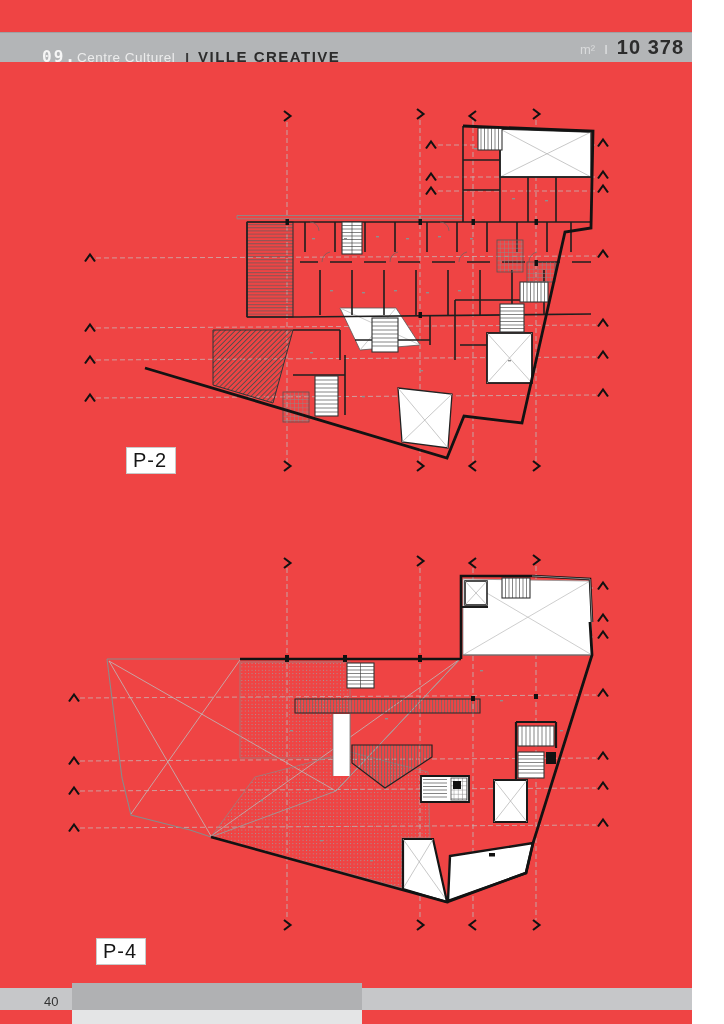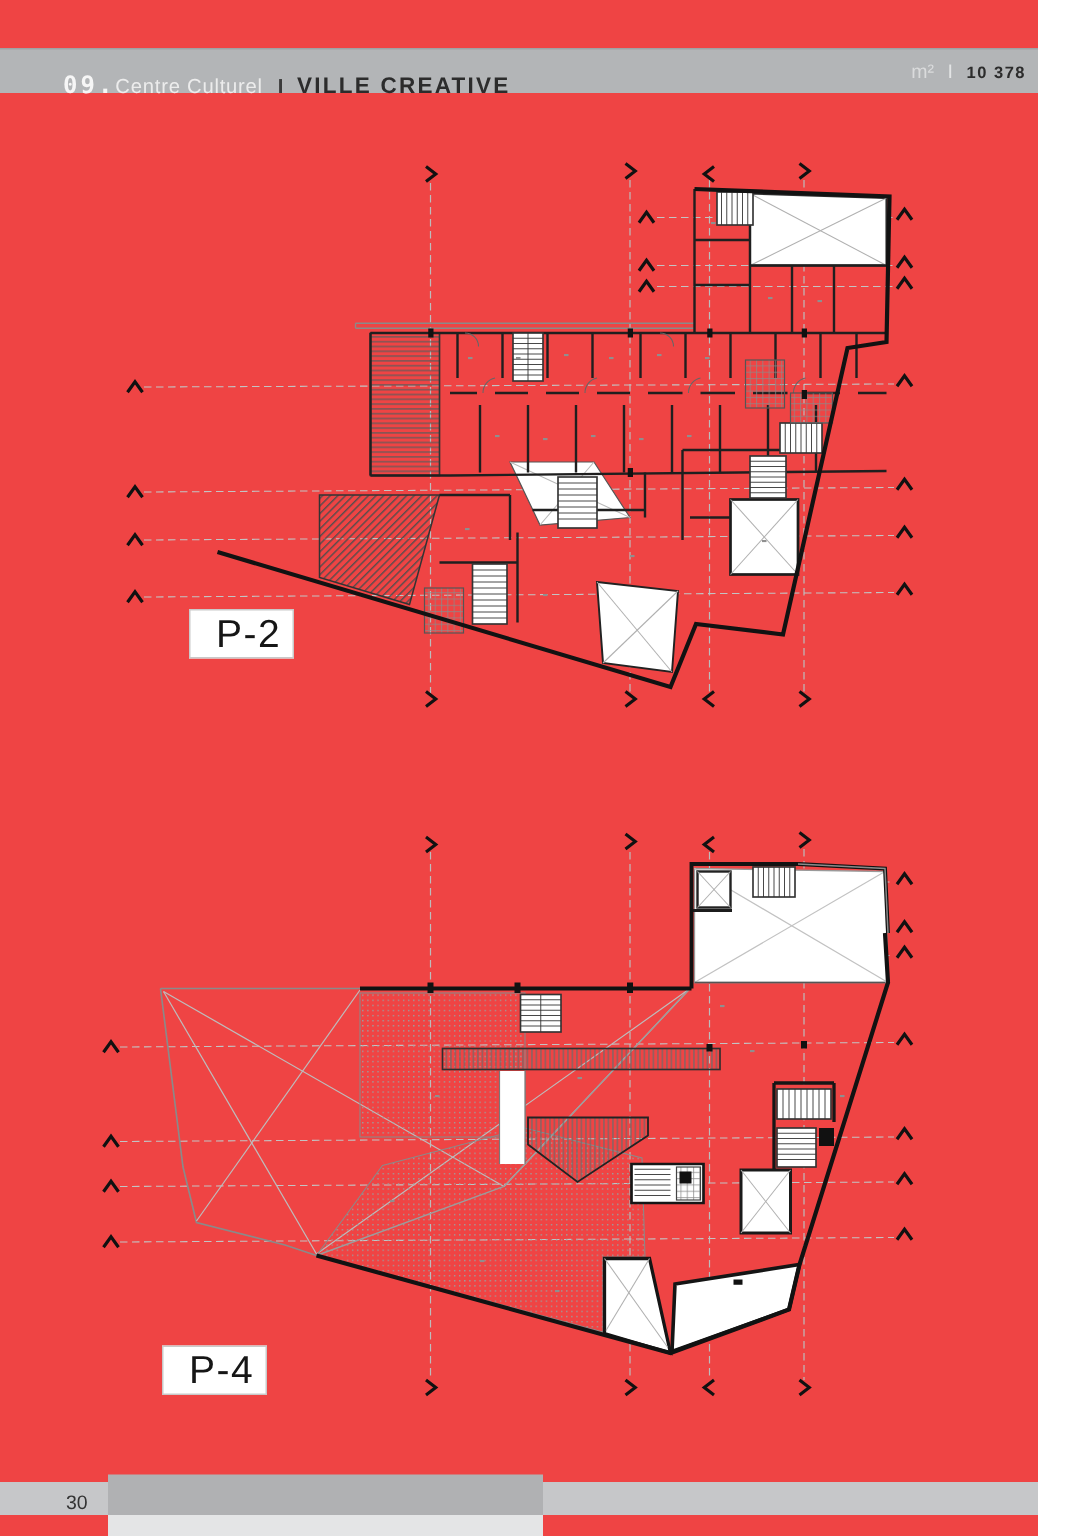--- a/index.html
+++ b/index.html
@@ -11,26 +11,26 @@
               justify-content:space-between;box-sizing:border-box;padding:0 40px 0 42px;}
   .hdr-left{display:flex;align-items:baseline;white-space:nowrap;}
   .hdr-index{color:#f6f6f6;font-size:16px;font-weight:bold;letter-spacing:2px;
              font-family:"DejaVu Sans Mono", monospace;}
   .hdr-title{color:#ececec;font-size:13.5px;letter-spacing:.5px;margin-top:20px;}
   .hdr-sep{color:#3a3a3a;font-size:13.5px;margin:0 9px 0 10px;font-weight:bold;}
   .hdr-subtitle{color:#2c2c2c;font-size:15px;font-weight:bold;letter-spacing:1.5px;}
   .hdr-right{display:flex;align-items:baseline;white-space:nowrap;margin-left:32px;}
   .hdr-unit{color:#dadbdc;font-size:13px;}
   .hdr-sep2{color:#e3e4e5;font-size:13px;margin:0 9px;}
-  .hdr-area{color:#2c2c2c;font-size:11px;font-weight:bold;letter-spacing:1px;}
+  .hdr-area{color:#2c2c2c;font-size:20px;font-weight:bold;letter-spacing:1px;}
   
   .plan-label{position:absolute;border:1px solid #c9c9c9;background:#fff;
-              color:#161616;font-size:26px;letter-spacing:1px;padding:2px 8px 3px 17px;line-height:1;}
+              color:#161616;font-size:20px;letter-spacing:1px;padding:2px 8px 3px 6px;line-height:1;margin-top:41px;}
   #label-p2{left:126px;top:406px;}
-  #label-p4{left:108px;top:897px;}
+  #label-p4{left:96px;top:897px;}
   
   .footer-band{position:absolute;left:0;top:988px;width:724px;height:22px;background:#c6c7c9;}
   .footer-dark{position:absolute;left:72px;top:983px;width:290px;height:27px;background:#b0b1b3;}
   .footer-pale{position:absolute;left:72px;top:1010px;width:290px;height:14px;background:#e4e5e6;}
   .footer-page{position:absolute;left:44px;top:994px;font-size:13px;color:#333;}
   svg{position:absolute;left:0;top:0;}
 </style>
 </head>
 <body>
 
@@ -373,15 +373,15 @@
       <path d="M590,622 L592,655 L533,843 L526,873 L447,902 L403,890 L211,837" fill="none" stroke="#121212" stroke-width="2.8" stroke-linejoin="miter"></path>
     </g>
   </svg>
 
   <div class="plan-label" id="label-p2">P-2</div>
   <div class="plan-label" id="label-p4">P-4</div>
 
   <div class="footer-band"></div>
   <div class="footer-dark"></div>
   <div class="footer-pale"></div>
-  <div class="footer-page">30</div>
+  <div class="footer-page">40</div>
 
 </div>
 
 </body></html>

